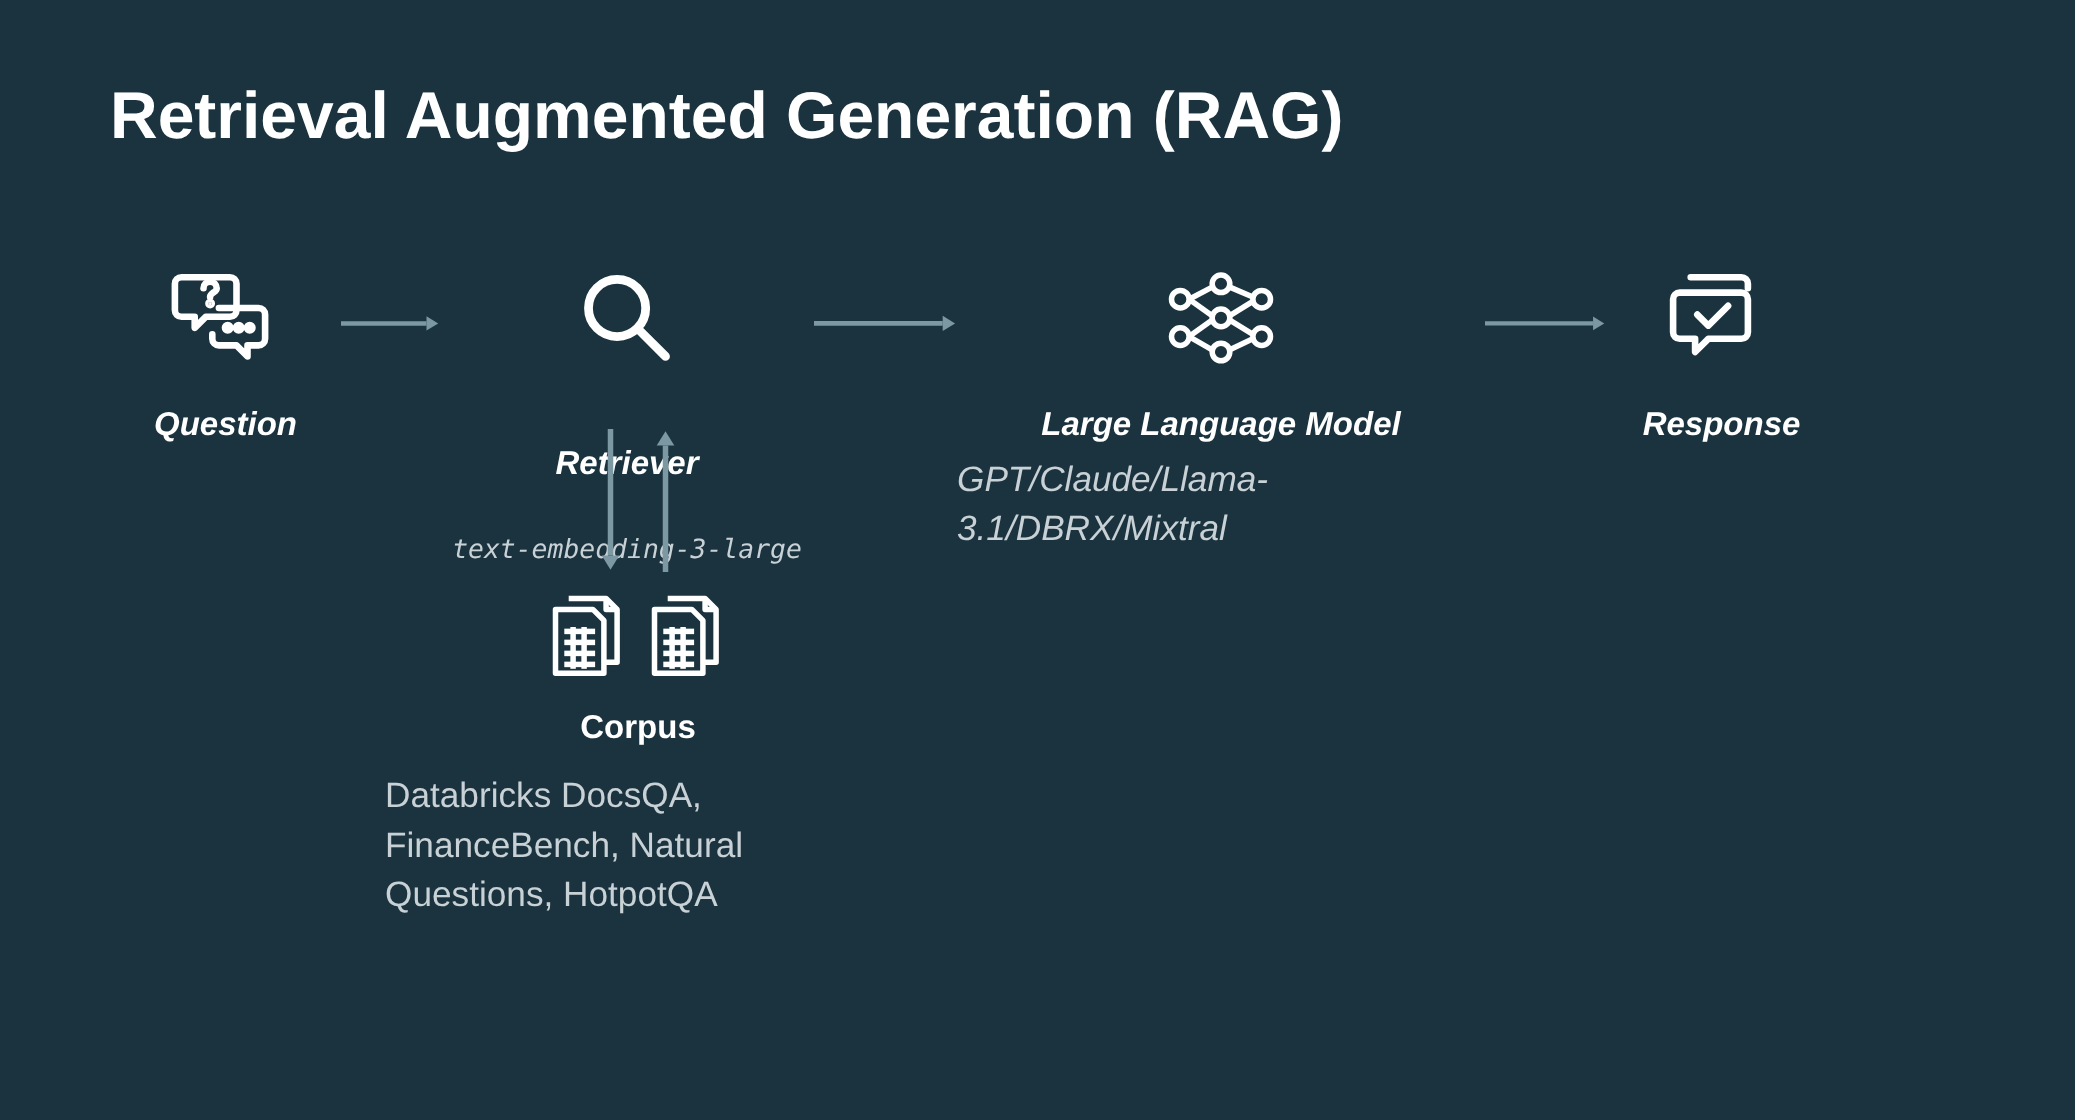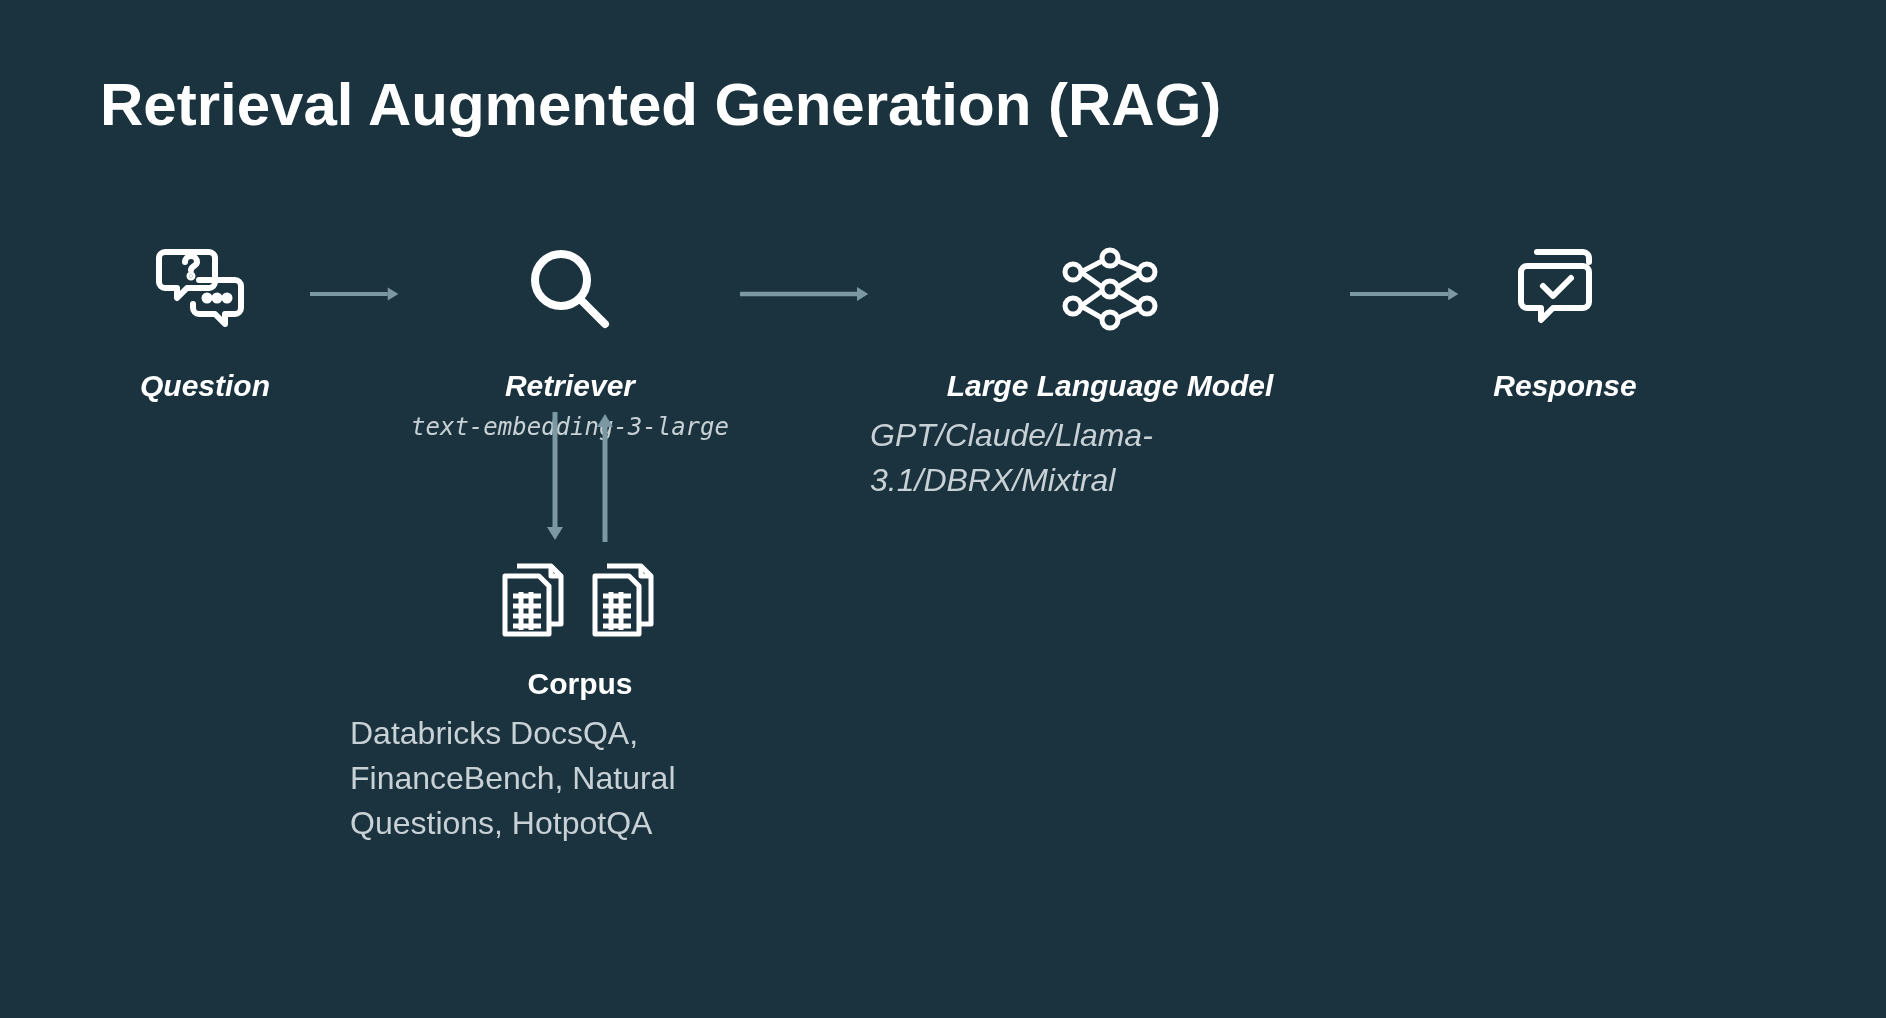--- a/index.html
+++ b/index.html
@@ -55,39 +55,39 @@
   line-height: 1.4;
 }
 .arrow-h {
   display: flex;
   align-items: center;
   margin-top: 45px;
 }
 .arrow-h svg { display: block; }
 .corpus-block {
   position: absolute;
-  top: 412px;
+  top: 390px;
   left: 320px;
   width: 520px;
   display: flex;
   flex-direction: column;
   align-items: center;
 }
 .vert-arrows {
   display: flex;
   gap: 30px;
   margin-bottom: 20px;
 }
 .docs-icons {
   display: flex;
   gap: 18px;
   margin-bottom: 25px;
 }
 .q-node { width: 210px; }
-.r-node { width: 340px; }
+.r-node { width: 340px; gap: 36px; }
 .l-node { width: 480px; }
 .resp-node { width: 210px; }
 .spacer1 { width: 90px; }
 .spacer2 { width: 130px; }
 .spacer3 { width: 110px; }
 </style>
 </head>
 <body>
 
 <h1 class="title">Retrieval Augmented Generation (RAG)</h1>
@@ -207,14 +207,14 @@
       <path d="M52 4 v10 h10"></path>
       <line x1="14" y1="34" x2="42" y2="34"></line>
       <line x1="14" y1="44" x2="42" y2="44"></line>
       <line x1="14" y1="54" x2="42" y2="54"></line>
       <line x1="14" y1="64" x2="42" y2="64"></line>
       <line x1="22" y1="30" x2="22" y2="68"></line>
       <line x1="32" y1="30" x2="32" y2="68"></line>
     </svg>
   </div>
   <div class="node-label">Corpus</div>
-  <div class="node-sub2" style="max-width:460px;">Databricks DocsQA, FinanceBench, Natural Questions, HotpotQA</div>
+  <div class="node-sub2" style="max-width:460px;margin-top:12px;">Databricks DocsQA, FinanceBench, Natural Questions, HotpotQA</div>
 </div>
 
 </body></html>

